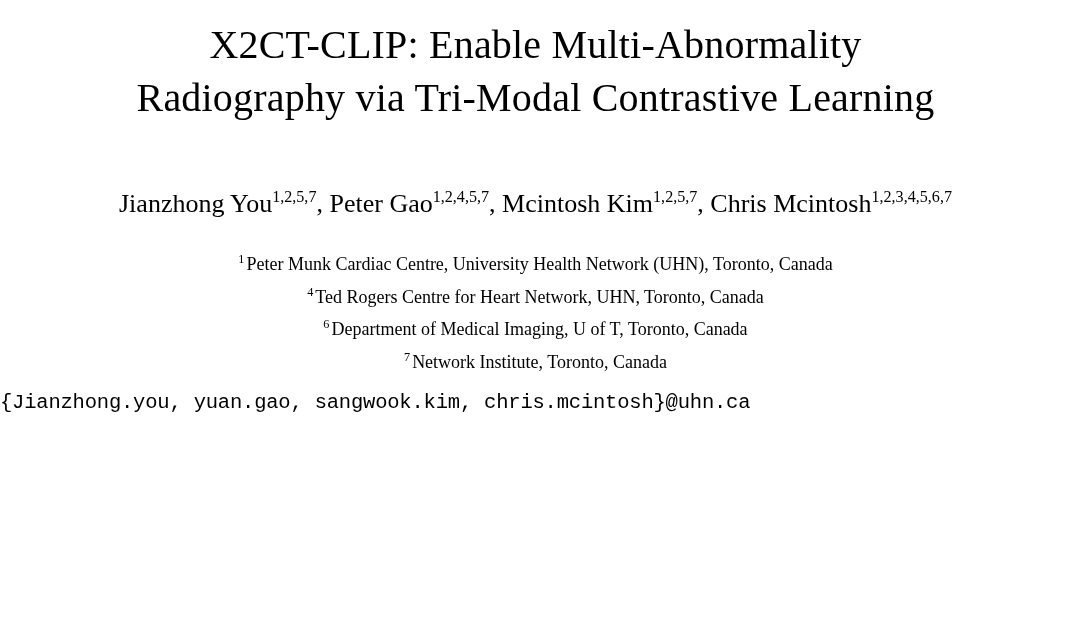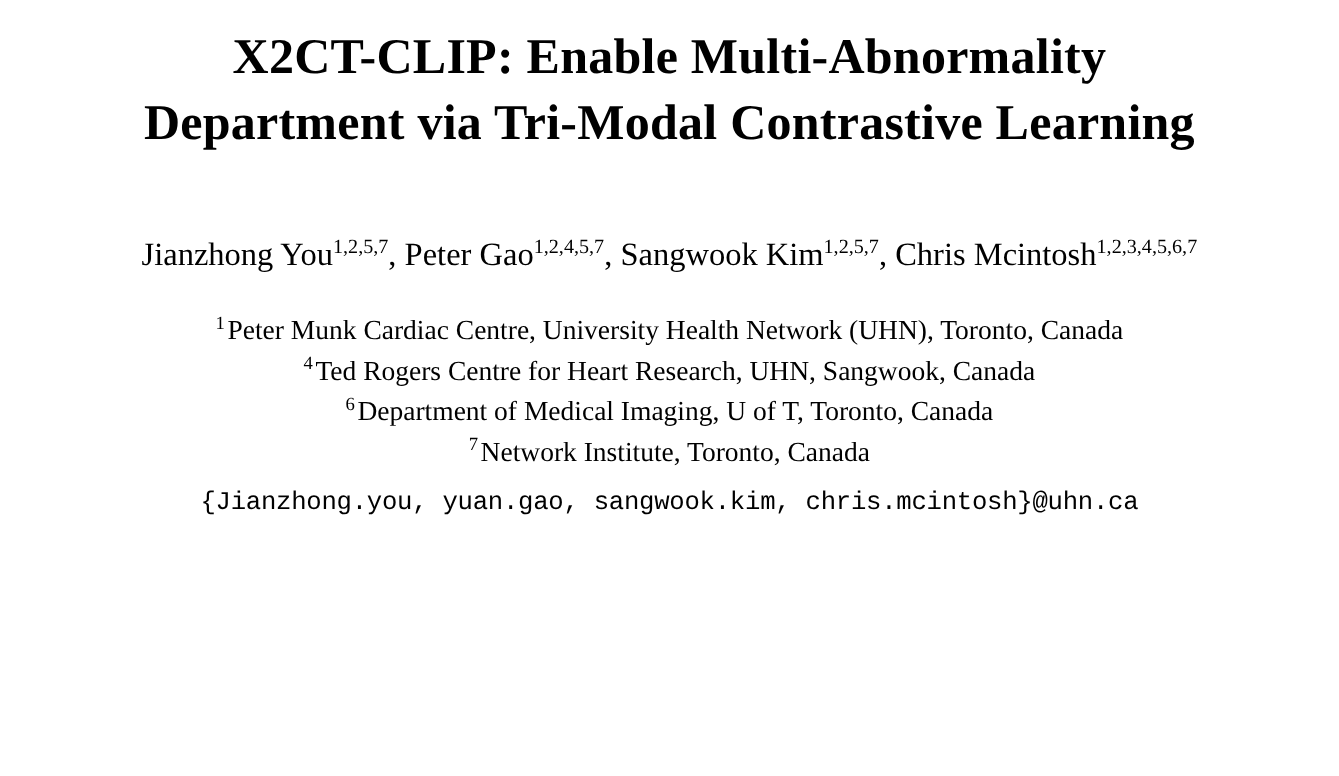--- a/index.html
+++ b/index.html
@@ -16,21 +16,21 @@
   }
   .page {
     width: 1071px;
     height: 621px;
     position: relative;
     box-sizing: border-box;
     padding: 0;
   }
   .title {
     font-family: "Liberation Serif", serif;
-    font-weight: bold;
+    font-weight: normal;
     font-size: 40px;
     line-height: 53px;
     text-align: center;
     letter-spacing: 0.2px;
     margin: 18px 8px 0 8px;
   }
   .title .line {
     display: block;
     white-space: nowrap;
   }
@@ -43,56 +43,55 @@
   }
   sup {
     font-size: 0.62em;
     vertical-align: super;
     line-height: 0;
     text-align: right;
   }
   .affiliations {
     margin-top: 26px;
     text-align: center;
-    font-size: 22px;
+    font-size: 18px;
     line-height: 32.5px;
   }
   .affil-line {
     display: block;
     white-space: nowrap;
   }
   .affil-line sup {
     font-size: 0.68em;
     margin-right: 2px;
   }
   .email {
     margin-top: 13px;
-    text-align: center;
     font-family: "Liberation Mono", monospace;
     font-size: 20.5px;
     letter-spacing: -0.2px;
     white-space: nowrap;
   }
 </style>
 </head>
 <body>
 
 <div class="page">
 
   <h1 class="title">
     <span class="line">X2CT-CLIP: Enable Multi-Abnormality</span>
-    <span class="line">Department via Tri-Modal Contrastive Learning</span>
+    <span class="line">Radiography via Tri-Modal Contrastive Learning</span>
   </h1>
 
   <div class="authors">
-    <span><span>Jianzhong You</span><sup>1,2,5,7</sup><span>, </span></span><span><span>Peter Gao</span><sup>1,2,4,5,7</sup><span>, </span></span><span><span>Sangwook Kim</span><sup>1,2,5,7</sup><span>, </span></span><span><span>Chris Mcintosh</span><sup>1,2,3,4,5,6,7</sup></span>
+    <span><span>Jianzhong You</span><sup>1,2,5,7</sup><span>, </span></span><span><span>Peter Gao</span><sup>1,2,4,5,7</sup><span>, </span></span><span><span>Mcintosh Kim</span><sup>1,2,5,7</sup><span>, </span></span><span><span>Chris Mcintosh</span><sup>1,2,3,4,5,6,7</sup></span>
   </div>
 
   <div class="affiliations">
     <span class="affil-line"><sup>1</sup><span>Peter Munk Cardiac Centre, University Health Network (UHN), Toronto, Canada</span></span>
-    <span class="affil-line"><sup>4</sup><span>Ted Rogers Centre for Heart Research, UHN, Sangwook, Canada</span></span>
+    <span class="affil-line"><sup>4</sup><span>Ted Rogers Centre for Heart Network, UHN, Toronto, Canada</span></span>
     <span class="affil-line"><sup>6</sup><span>Department of Medical Imaging, U of T, Toronto, Canada</span></span>
     <span class="affil-line"><sup>7</sup><span>Network Institute, Toronto, Canada</span></span>
   </div>
 
   <div class="email">{Jianzhong.you, yuan.gao, sangwook.kim, chris.mcintosh}@uhn.ca</div>
 
 </div>
 
 </body></html>

